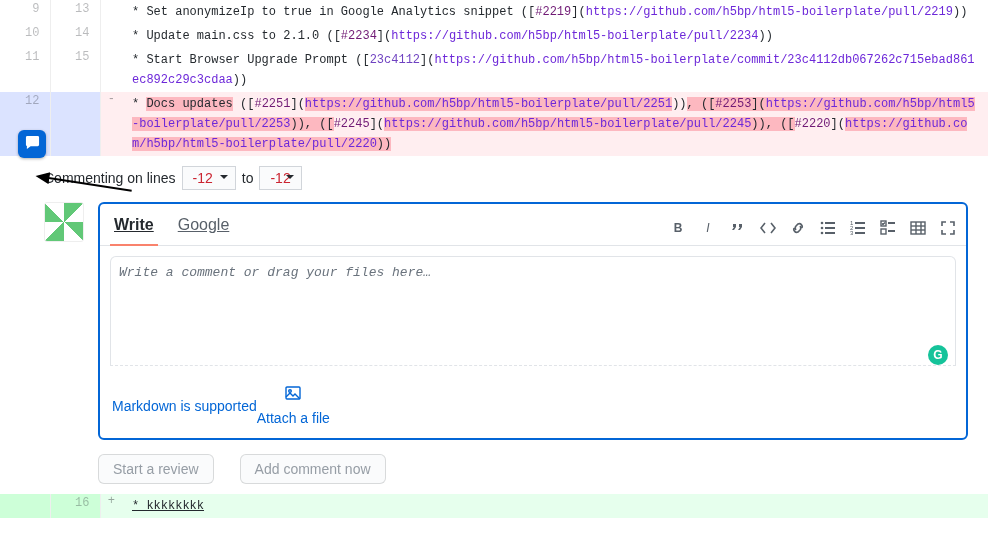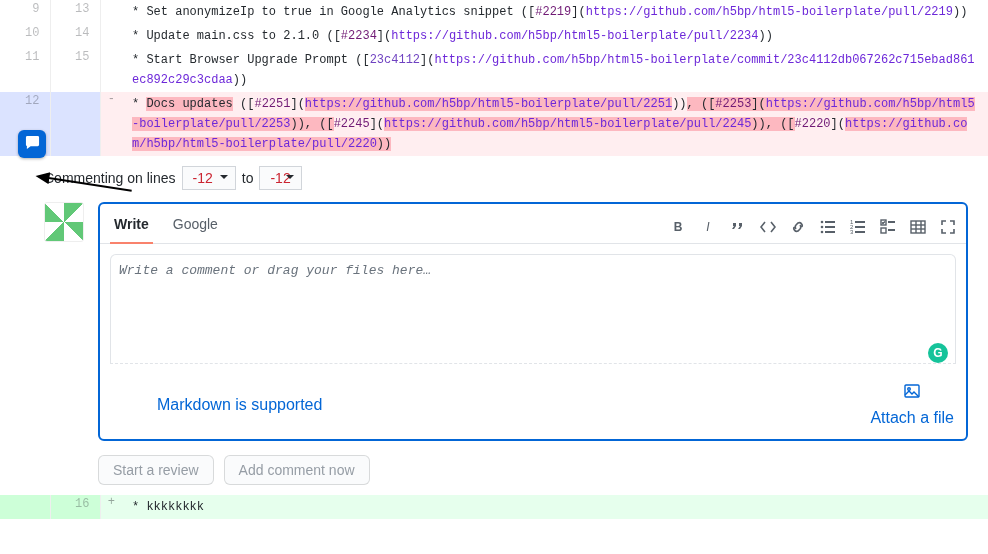--- a/index.html
+++ b/index.html
@@ -9,21 +9,21 @@
   .ln { width: 50px; text-align: right; padding: 2px 10px 2px 0; font-family: SFMono-Regular, Consolas, "Liberation Mono", Menlo, monospace; font-size: 12px; color: rgba(27,31,35,0.3); user-select: none; border-right: 1px solid #eee; }
   .marker { width: 22px; text-align: center; font-family: SFMono-Regular, Consolas, "Liberation Mono", Menlo, monospace; font-size: 12px; color: rgba(27,31,35,0.4); }
   .code { font-family: SFMono-Regular, Consolas, "Liberation Mono", Menlo, monospace; font-size: 12px; padding: 2px 10px; white-space: pre-wrap; word-break: break-all; line-height: 20px; }
   .del-row .ln.old { background: #dbe3ff; }
   .del-row .ln.new { background: #dbe3ff; }
   .del-row .marker { background: #ffeef0; }
   .del-row .code { background: #ffeef0; }
   .add-row .ln.old { background: #cdffd8; }
   .add-row .ln.new { background: #cdffd8; }
   .add-row .marker { background: #e6ffed; }
-  .add-row .code { background: #e6ffed; }
+  .add-row .code { background: #e6ffed; text-decoration: underline; }
   .issue { color: #701a75; }
   .url { color: #6d28d9; }
   .commit { color: #6f42c1; }
   .hl-del { background: #fdb8c0; border-radius: 0; font-family: Liberation Mono, monospace; }
   .comment-bubble { position: absolute; left: 18px; width: 28px; height: 28px; background: #0366d6; border-radius: 6px; display: flex; align-items: center; justify-content: center; box-shadow: 0 1px 3px rgba(0,0,0,0.3); }
   .comment-bubble svg { fill: #fff; width: 15px; height: 15px; }
   .arrow { position: absolute; left: 44px; top: 150px; transform: rotate(-28deg); pointer-events: none; }
   .comment-section { padding: 10px 20px 10px 44px; }
   .commenting-on { font-size: 14px; color: #24292e; margin-bottom: 12px; display: flex; align-items: center; gap: 6px; }
   .line-sel { border: 1px solid #d1d5da; border-radius: 0; padding: 3px 22px 3px 10px; font-size: 14px; background: #fafbfc; position: relative; }
@@ -31,33 +31,33 @@
   .line-sel.del { color: #cb2431; }
   .comment-row { display: flex; gap: 14px; }
   .avatar { width: 40px; height: 40px; flex-shrink: 0; border-radius: 3px; background:
     conic-gradient(from 0deg at 50% 50%, #61c877 0 45deg, transparent 45deg 90deg, #61c877 90deg 135deg, transparent 135deg 180deg, #61c877 180deg 225deg, transparent 225deg 270deg, #61c877 270deg 315deg, transparent 315deg 360deg),
     #fff;
     border: 1px solid #eee;
   }
   .comment-box { flex: 1; border: 2px solid #0366d6; border-radius: 6px; background: #fff; }
   .tabs-row { display: flex; align-items: center; justify-content: space-between; padding: 6px 10px 0 10px; border-bottom: 1px solid #e1e4e8; }
   .tabs { display: flex; gap: 16px; }
-  .tab { padding: 6px 4px 10px 4px; font-size: 14px; color: #586069; cursor: pointer; }
+  .tab { padding: 6px 4px 10px 4px; font-size: 16px; color: #586069; cursor: pointer; text-decoration: underline; }
   .tab.active { color: #24292e; font-weight: 600; border-bottom: 2px solid #f9826c; margin-bottom: -1px; }
   .toolbar { display: flex; gap: 14px; color: #586069; }
   .toolbar-group { display: flex; gap: 14px; }
   .ticon { width: 16px; height: 16px; display: inline-flex; align-items: center; justify-content: center; }
   .textarea-wrap { padding: 10px; position: relative; }
   .textarea { width: 100%; min-height: 110px; border: 1px solid #e1e4e8; border-bottom: 1px dashed #e1e4e8; border-radius: 6px 6px 0 0; padding: 8px; font-family: SFMono-Regular, Consolas, "Liberation Mono", Menlo, monospace; font-size: 13px; resize: none; outline: none; font-style: italic; }
   .textarea::placeholder { color: #6a737d; }
   .g-badge { position: absolute; right: 18px; bottom: 14px; width: 20px; height: 20px; border-radius: 50%; background: #15c39a; color: #fff; font-weight: 700; font-size: 12px; display: flex; align-items: center; justify-content: center; }
-  .footer-row { display: flex; justify-content: space-between; align-items: center; padding: 6px 12px 12px 12px; font-size: 16px; margin-left: 45px; }
+  .footer-row { display: flex; justify-content: flex-start; align-items: center; padding: 6px 12px 12px 12px; font-size: 14px; }
   .md-support { color: #0366d6; }
   .attach { color: #0366d6; display: flex; align-items: center; gap: 6px; flex-direction: column; }
-  .btn-row { display: flex; gap: 10px; margin-top: 14px; padding-left: 54px; }
+  .btn-row { display: flex; gap: 26px; margin-top: 14px; padding-left: 54px; }
   .btn { border: 1px solid rgba(27,31,35,0.15); border-radius: 6px; padding: 6px 14px; font-size: 14px; background: #fafbfc; cursor: pointer; }
   .btn.muted { color: #969da5; }
   .wrap { position: relative; width: 988px; }
 </style>
 </head>
 <body>
 
 <div class="wrap">
 
   <table class="diff-table">

